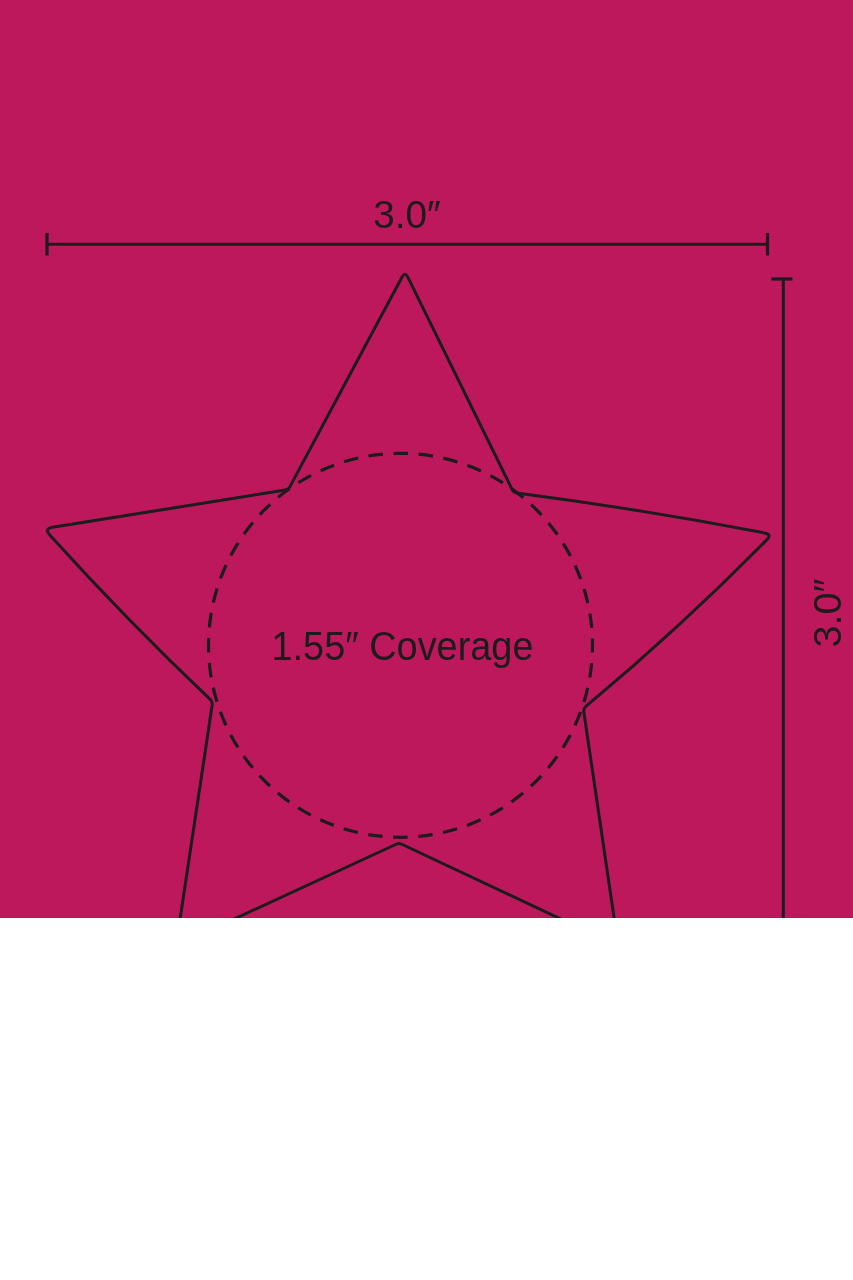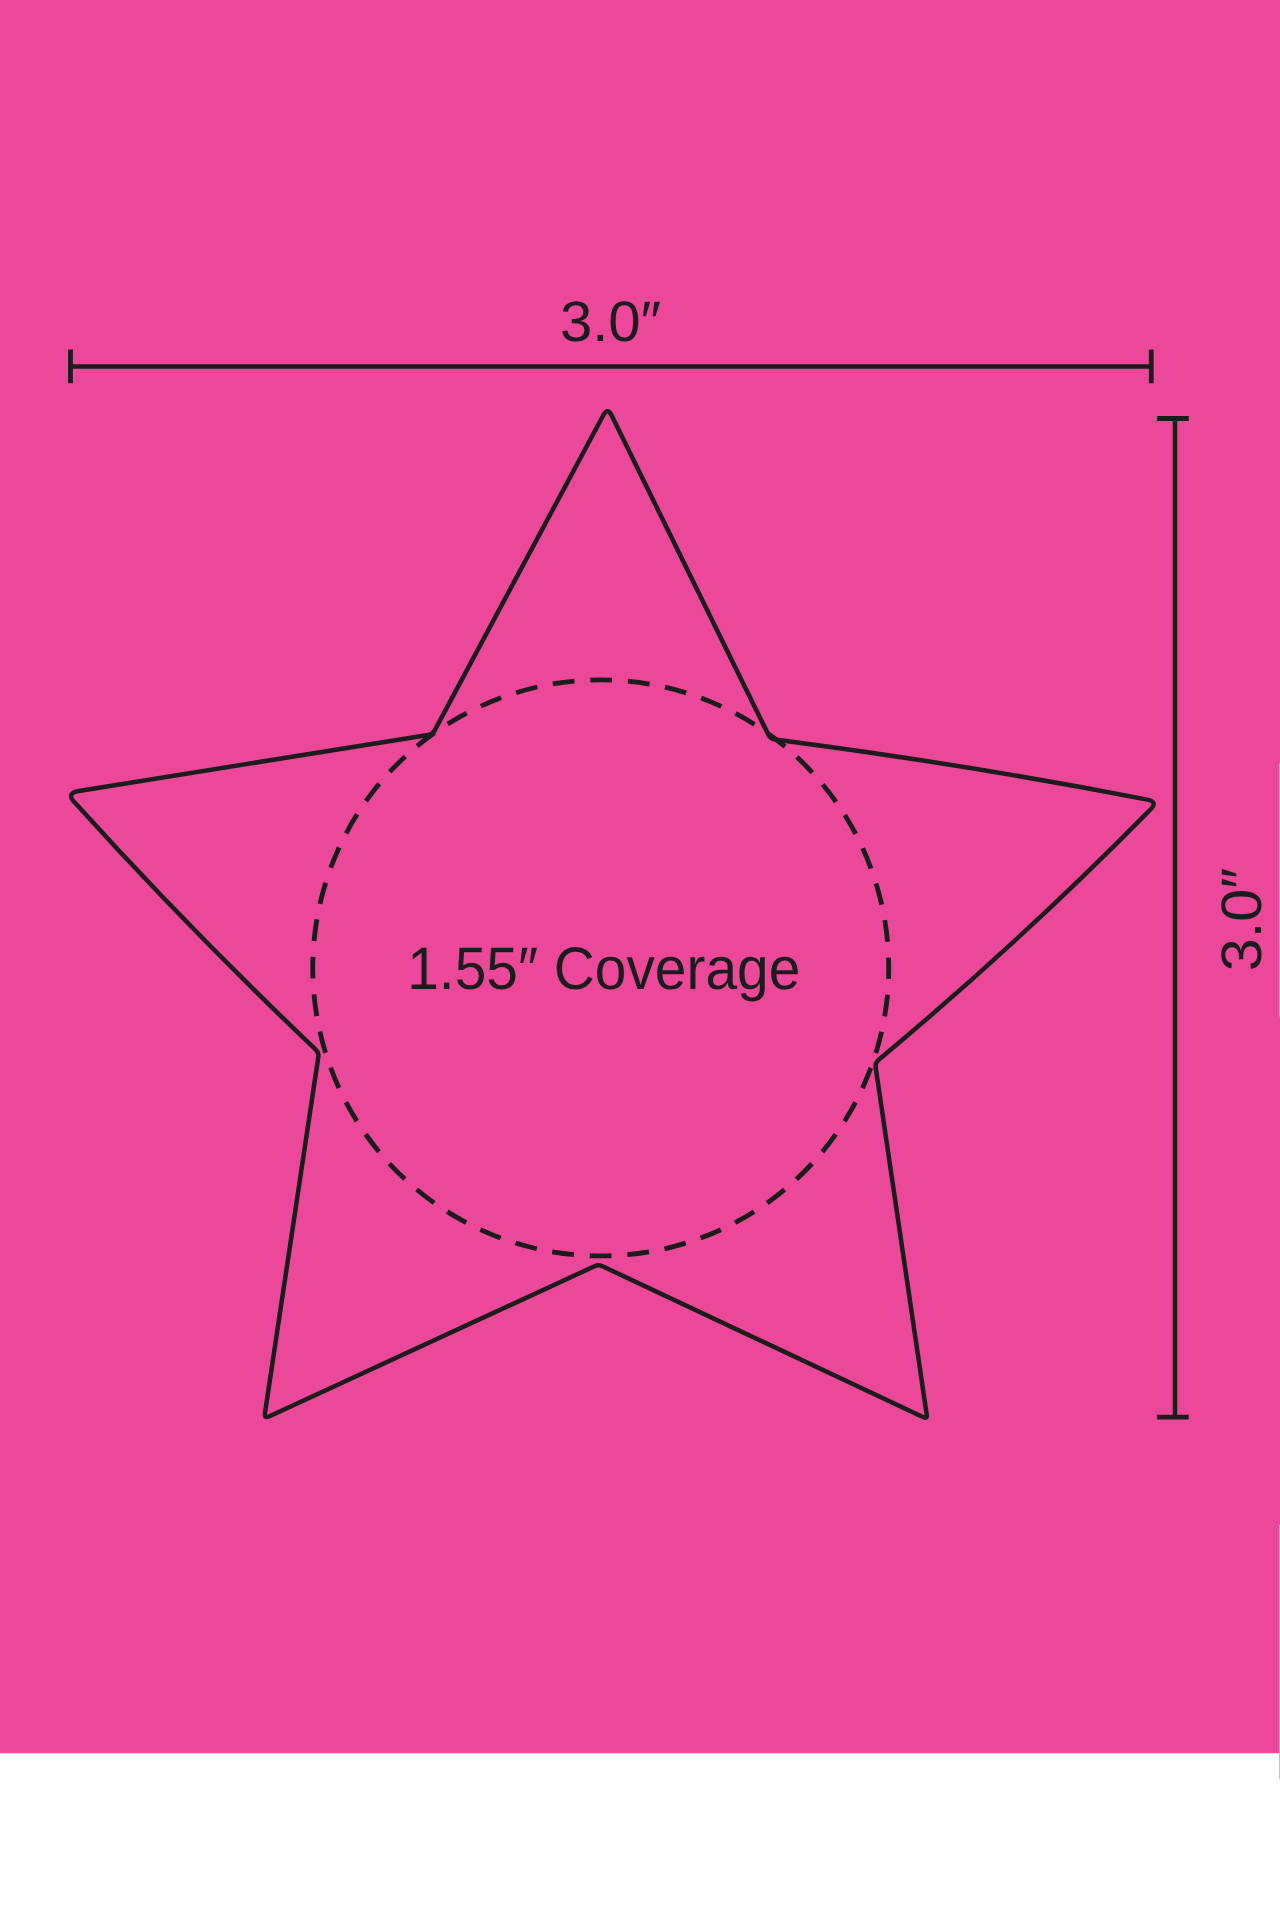--- a/index.html
+++ b/index.html
@@ -1,16 +1,16 @@
 <!DOCTYPE html>
 <html><head>
 <meta charset="utf-8">
 <style>
 html,body{margin:0;padding:0;background:#ffffff;}
-.page{position:relative;width:853px;height:1169px;background:#ec4899;overflow:hidden;}
+.page{position:relative;width:853px;height:918px;background:#be185d;overflow:hidden;}
 text{font-family:"Liberation Sans",sans-serif;fill:#1c1c1c;}
 </style>
 </head>
 <body>
 <div class="page">
 <svg width="853" height="1280" viewBox="0 0 853 1280" xmlns="http://www.w3.org/2000/svg">
 
   <line x1="47" y1="244.3" x2="767.5" y2="244.3" stroke="#1c1c1c" stroke-width="3"></line>
 
   <line x1="47" y1="233" x2="47" y2="255.5" stroke="#1c1c1c" stroke-width="3.2"></line>

